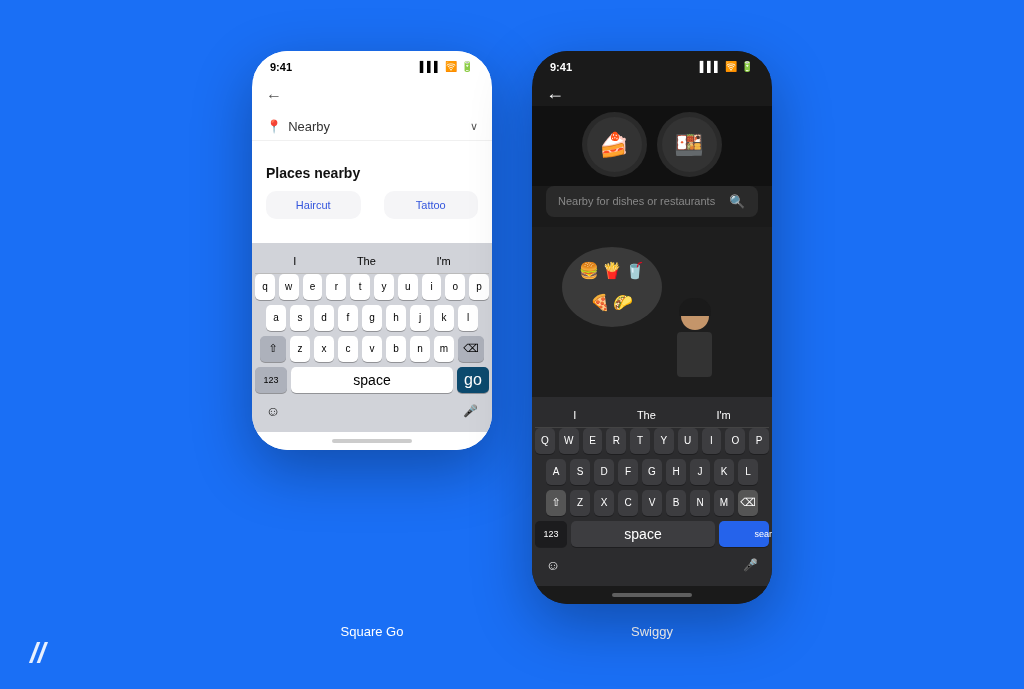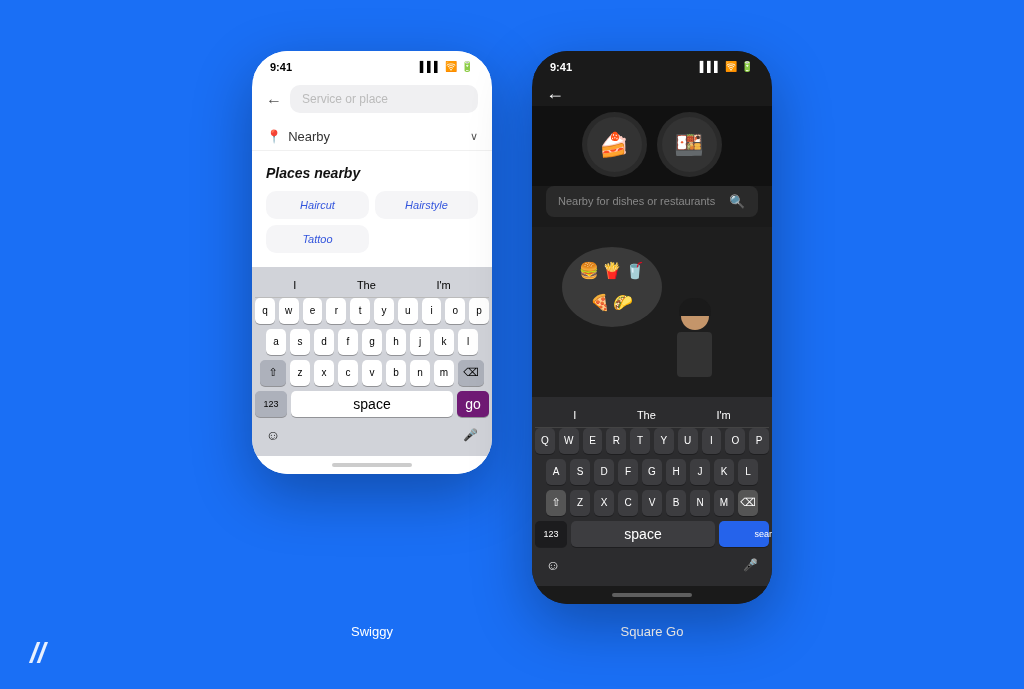--- a/index.html
+++ b/index.html
@@ -93,35 +93,34 @@
       align-items: center;
       gap: 6px;
       font-size: 13px;
       color: #333;
     }
 
     .pin-icon { font-size: 13px; color: #555; }
     .chevron { font-size: 11px; color: #555; }
 
     .places-nearby-section {
-      padding: 14px 14px;
-      font-style: italic;
+      padding: 24px 14px;
     }
 
     .places-title {
       font-size: 14px;
       font-weight: 700;
       color: #111;
       margin-bottom: 10px;
     }
 
     .places-grid {
       display: grid;
       grid-template-columns: 1fr 1fr;
-      gap: 6px;
+      gap: 23px;
     }
 
     .place-chip {
       background: #f5f5f7;
       border-radius: 10px;
       padding: 8px 10px;
       text-align: center;
       font-size: 11px;
       color: #3355dd;
       font-weight: 500;
@@ -159,21 +158,21 @@
       max-width: 20px;
     }
 
     .key-dark {
       background: #3d3d40;
       color: #fff;
     }
 
     .key-gray { background: #adb1bb; color: #000; max-width: none; flex: none; width: 26px; }
     .key-space { flex: 3; max-width: none; font-size: 14px; }
-    .key-action { background: #701a75; color: #fff; flex: 1.5; max-width: none; font-size: 14px; border-radius: 5px; }
+    .key-action { background: #0c4a6e; color: #fff; flex: 1.5; max-width: none; font-size: 16px; border-radius: 5px; }
     .key-action-dark { background: #2563eb; color: #fff; padding-left: 48px; }
     .key-num { flex: none; width: 32px; max-width: none; background: #adb1bb; font-size: 9px; }
 
     .emoji-key { font-size: 14px; }
     .mic-key { font-size: 12px; }
 
     .suggestions-row {
       background: #d1d3d9;
       display: flex;
       justify-content: space-around;
@@ -388,38 +387,34 @@
       <span>9:41</span>
       <div class="status-icons">
         <span>▌▌▌</span>
         <span>🛜</span>
         <span>🔋</span>
       </div>
     </div>
 
     <div class="search-bar-area">
       <span class="back-arrow">←</span>
-      <div class="search-input-box">
-        <span style="color:#bbb;">Service or place</span>
-      </div>
     </div>
 
     <div class="nearby-row">
       <div class="nearby-left">
         <span class="pin-icon">📍</span>
         <span>Nearby</span>
       </div>
       <span class="chevron">∨</span>
     </div>
 
     <div class="places-nearby-section">
       <div class="places-title">Places nearby</div>
       <div class="places-grid">
         <div class="place-chip">Haircut</div>
-        <div class="place-chip">Hairstyle</div>
         <div class="place-chip">Tattoo</div>
       </div>
     </div>
 
     <div class="keyboard keyboard-light">
 
       <div class="suggestions-row">
         <span class="suggestion">I</span>
         <span class="suggestion">The</span>
         <span class="suggestion">I'm</span>
@@ -590,19 +585,19 @@
     </div>
 
     <div class="home-indicator home-indicator-dark">
       <div class="home-bar home-bar-dark"></div>
     </div>
   </div>
 
 </div>
 
 <div class="labels-row">
+  <div class="app-label">Square Go</div>
   <div class="app-label">Swiggy</div>
-  <div class="app-label">Square Go</div>
 </div>
 
 <div class="bottom-logo">
   <span class="logo-icon" style="font-size:28px; font-weight:700; font-style:italic; opacity:0.9;">//</span>
 </div>
 
 </body></html>

